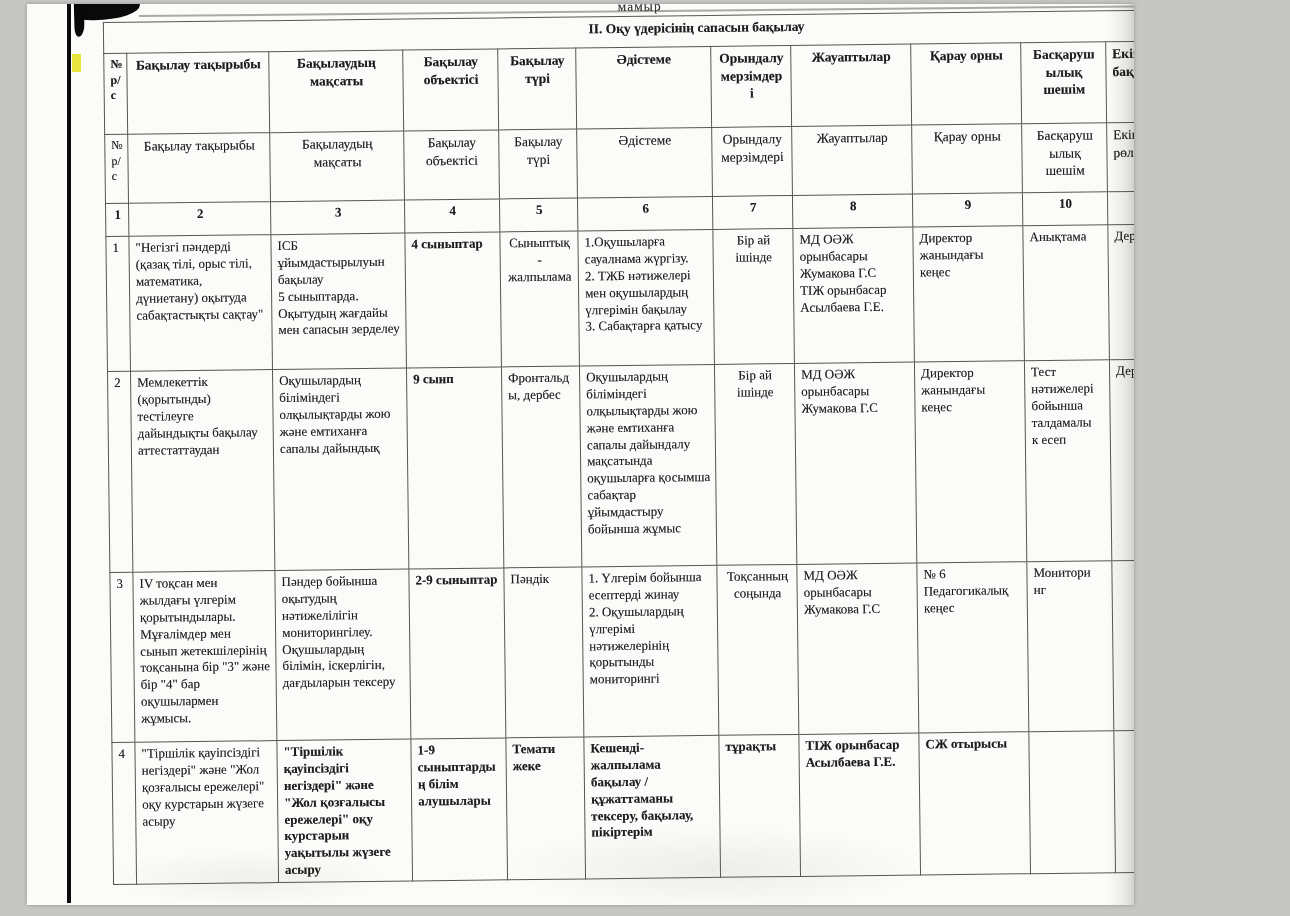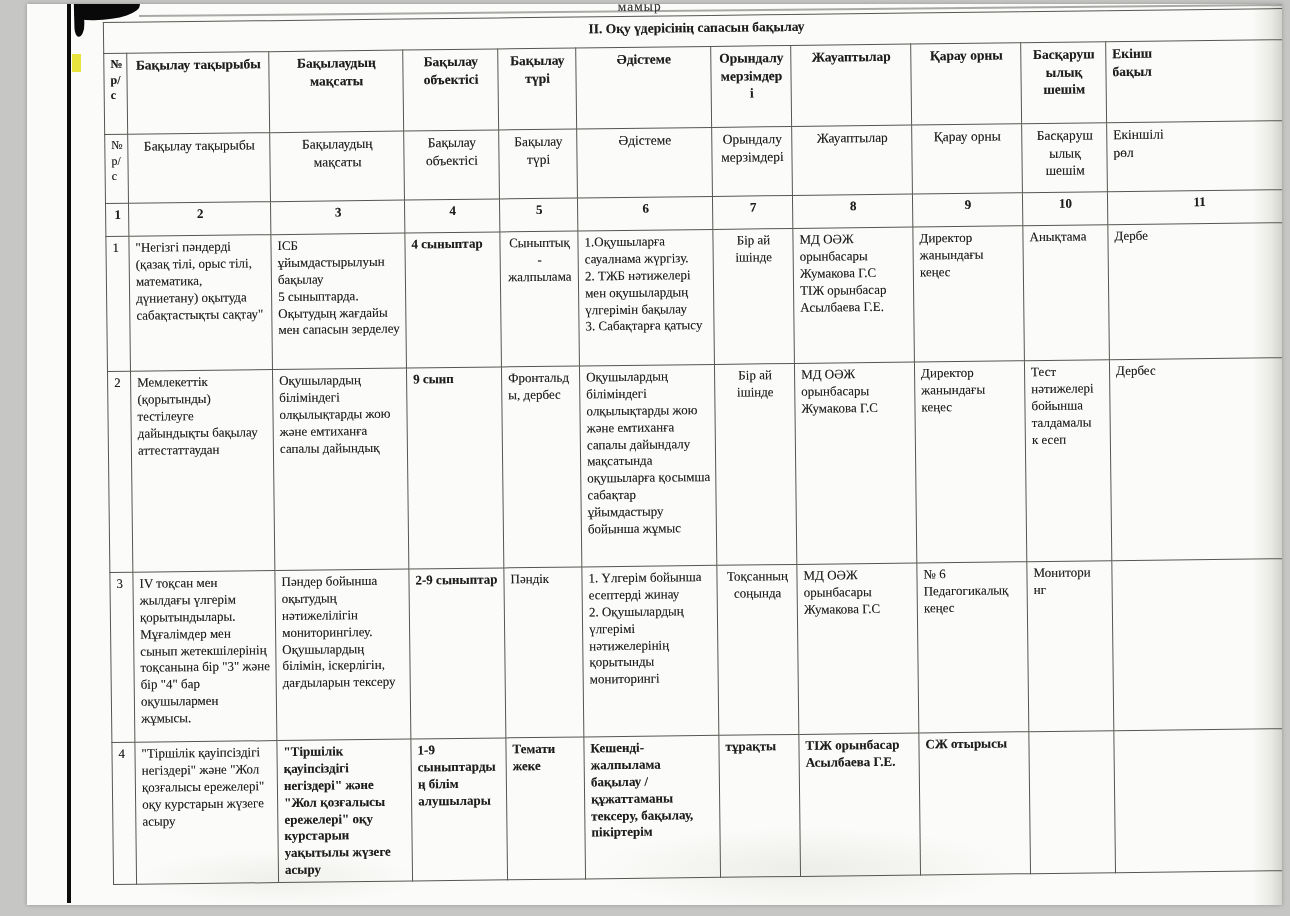--- a/index.html
+++ b/index.html
@@ -3,21 +3,21 @@
 <meta charset="utf-8">
 <style>
   html,body{margin:0;padding:0;}
   body{
     width:1290px;height:916px;overflow:hidden;position:relative;
     background:#c6c6c4;
     font-family:"Liberation Serif","DejaVu Serif",serif;
   }
   
   .page{
-    position:absolute;left:27px;top:4px;width:1255px;height:901px;
+    position:absolute;left:27px;top:4px;width:1107px;height:901px;
     background:
       radial-gradient(ellipse 300px 60px at 62% 96%, rgba(170,170,160,.18), rgba(0,0,0,0) 70%),
       radial-gradient(ellipse 200px 40px at 20% 97%, rgba(170,170,160,.15), rgba(0,0,0,0) 70%),
       linear-gradient(to right,#fbfbf9 0 97.6%,#e9e9e4 99.2%,#d2d2cd 100%),
       #fbfbf9;
     overflow:hidden;
     box-shadow:0 0 4px rgba(0,0,0,.25);
   }
   
   .spine-line{position:absolute;left:40px;top:0;width:4px;height:899px;background:#0c0c0c;}

